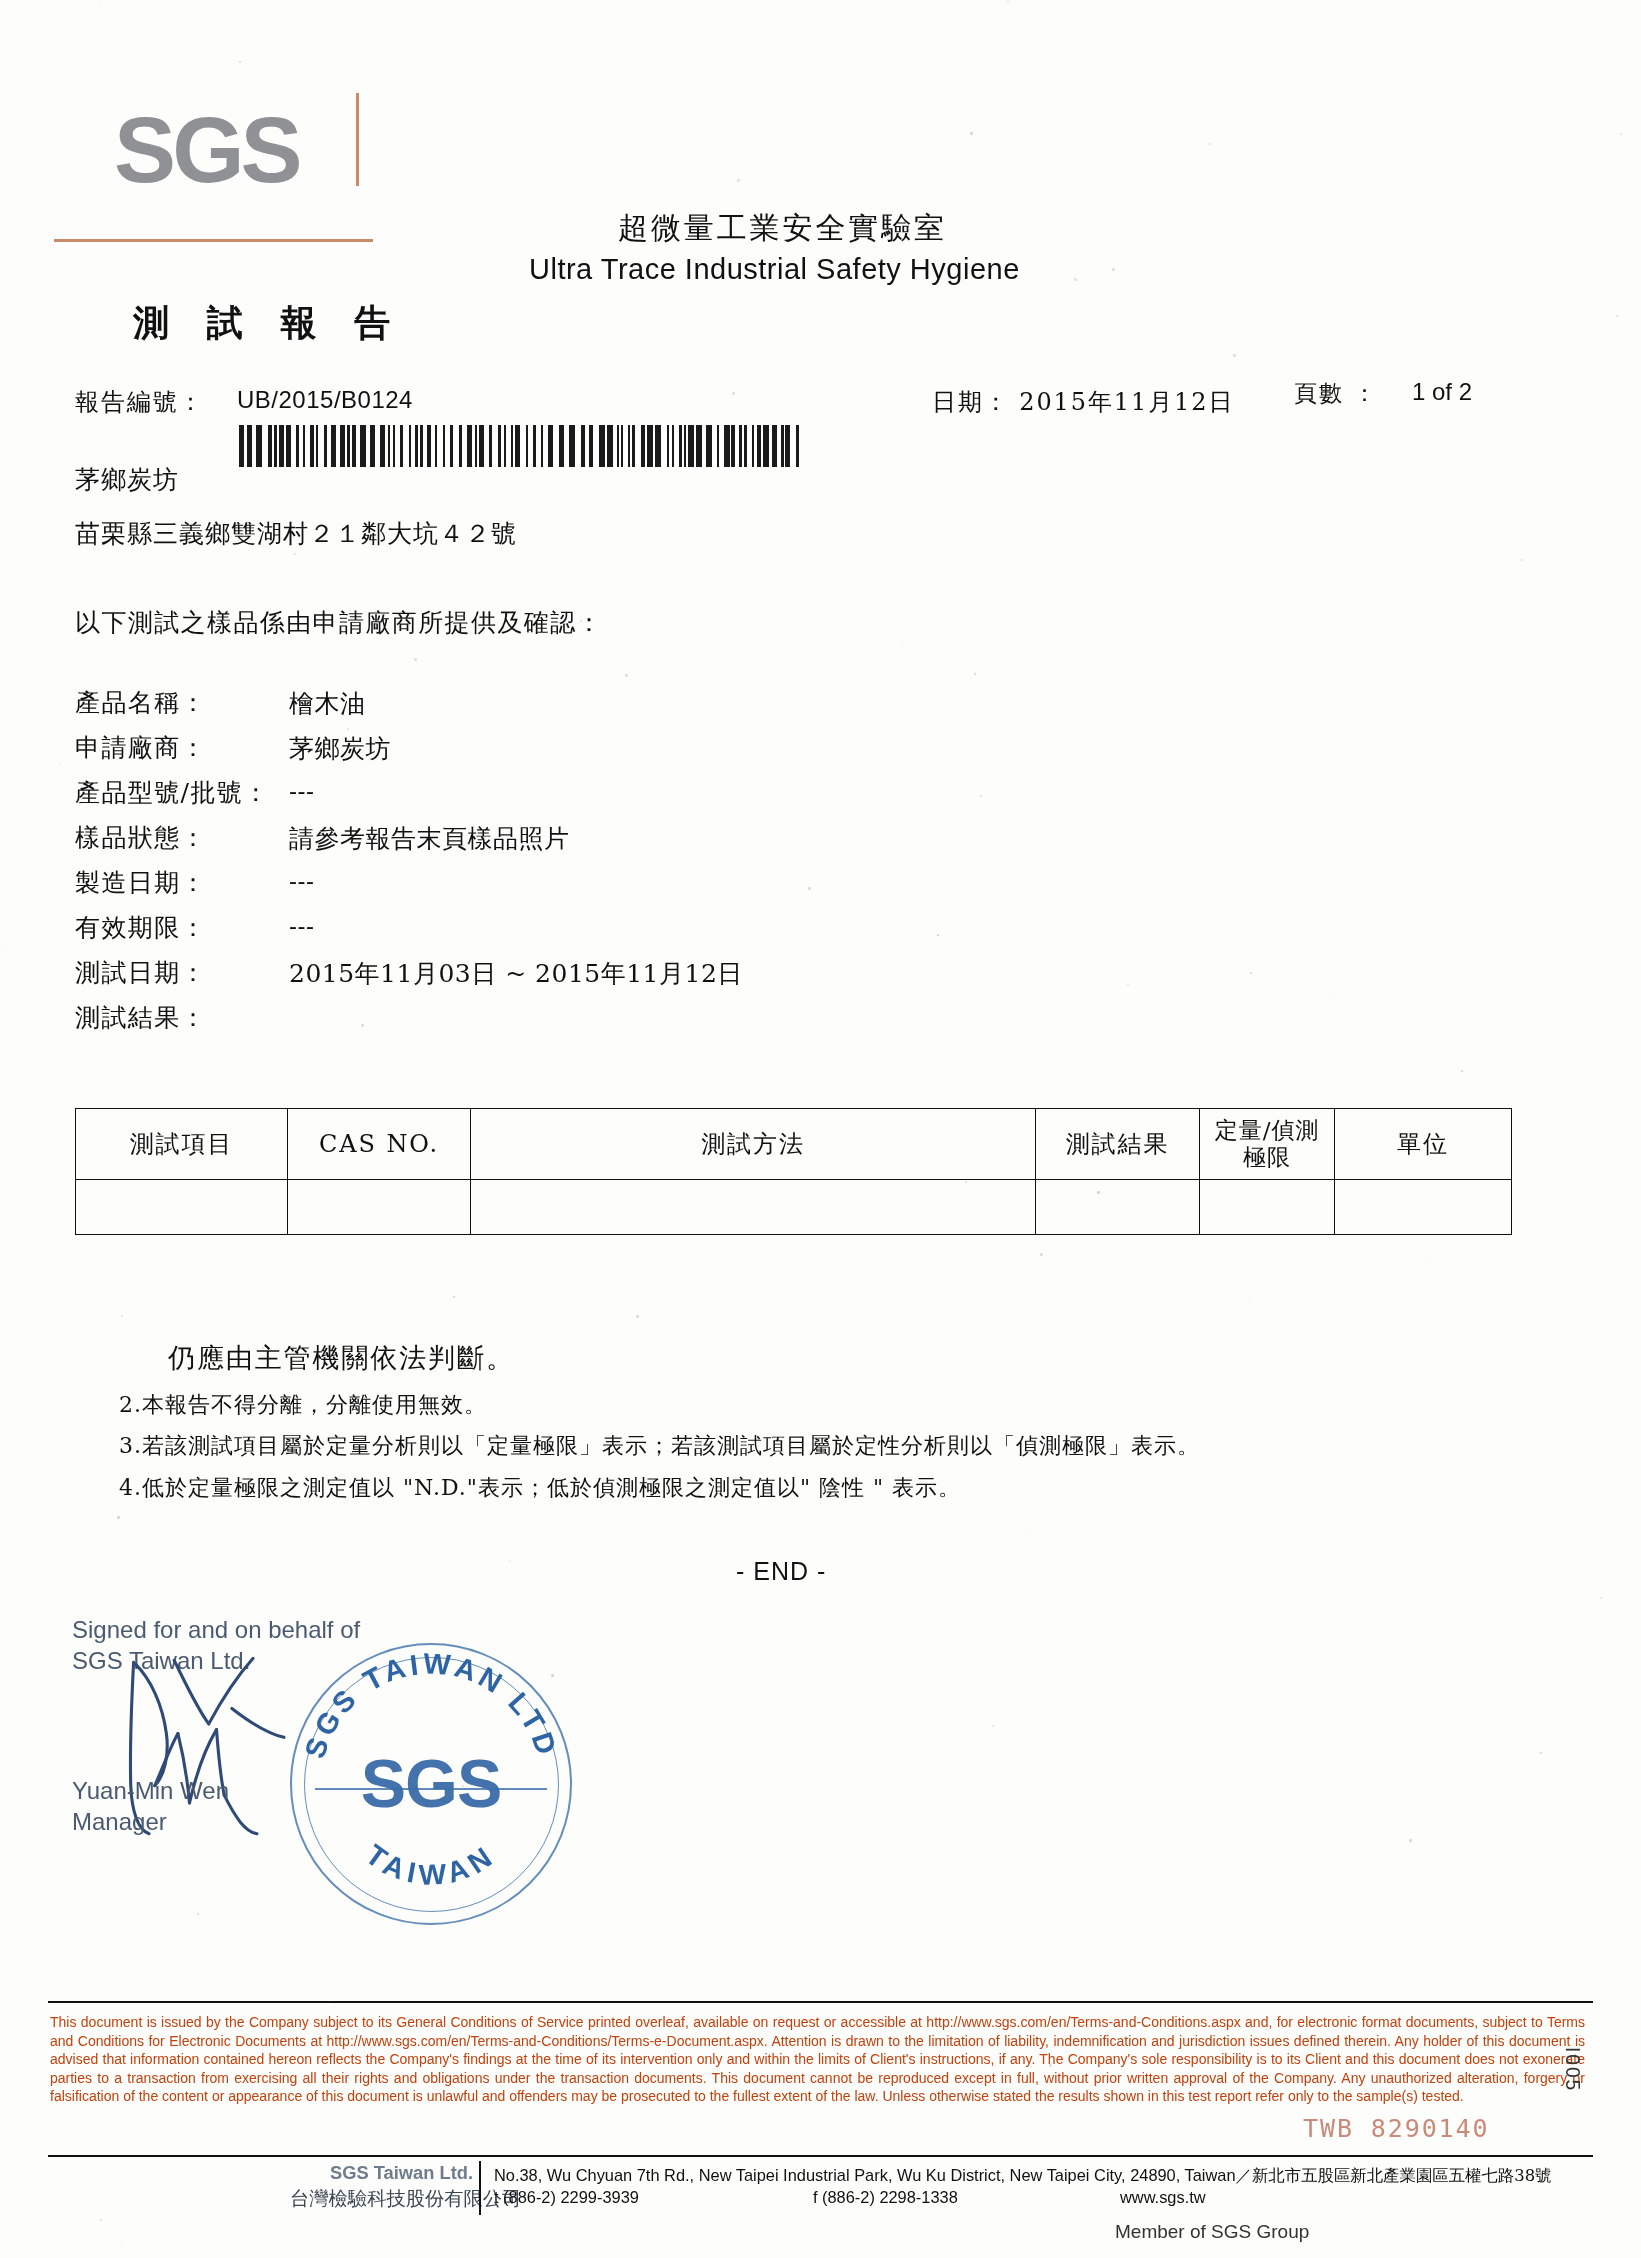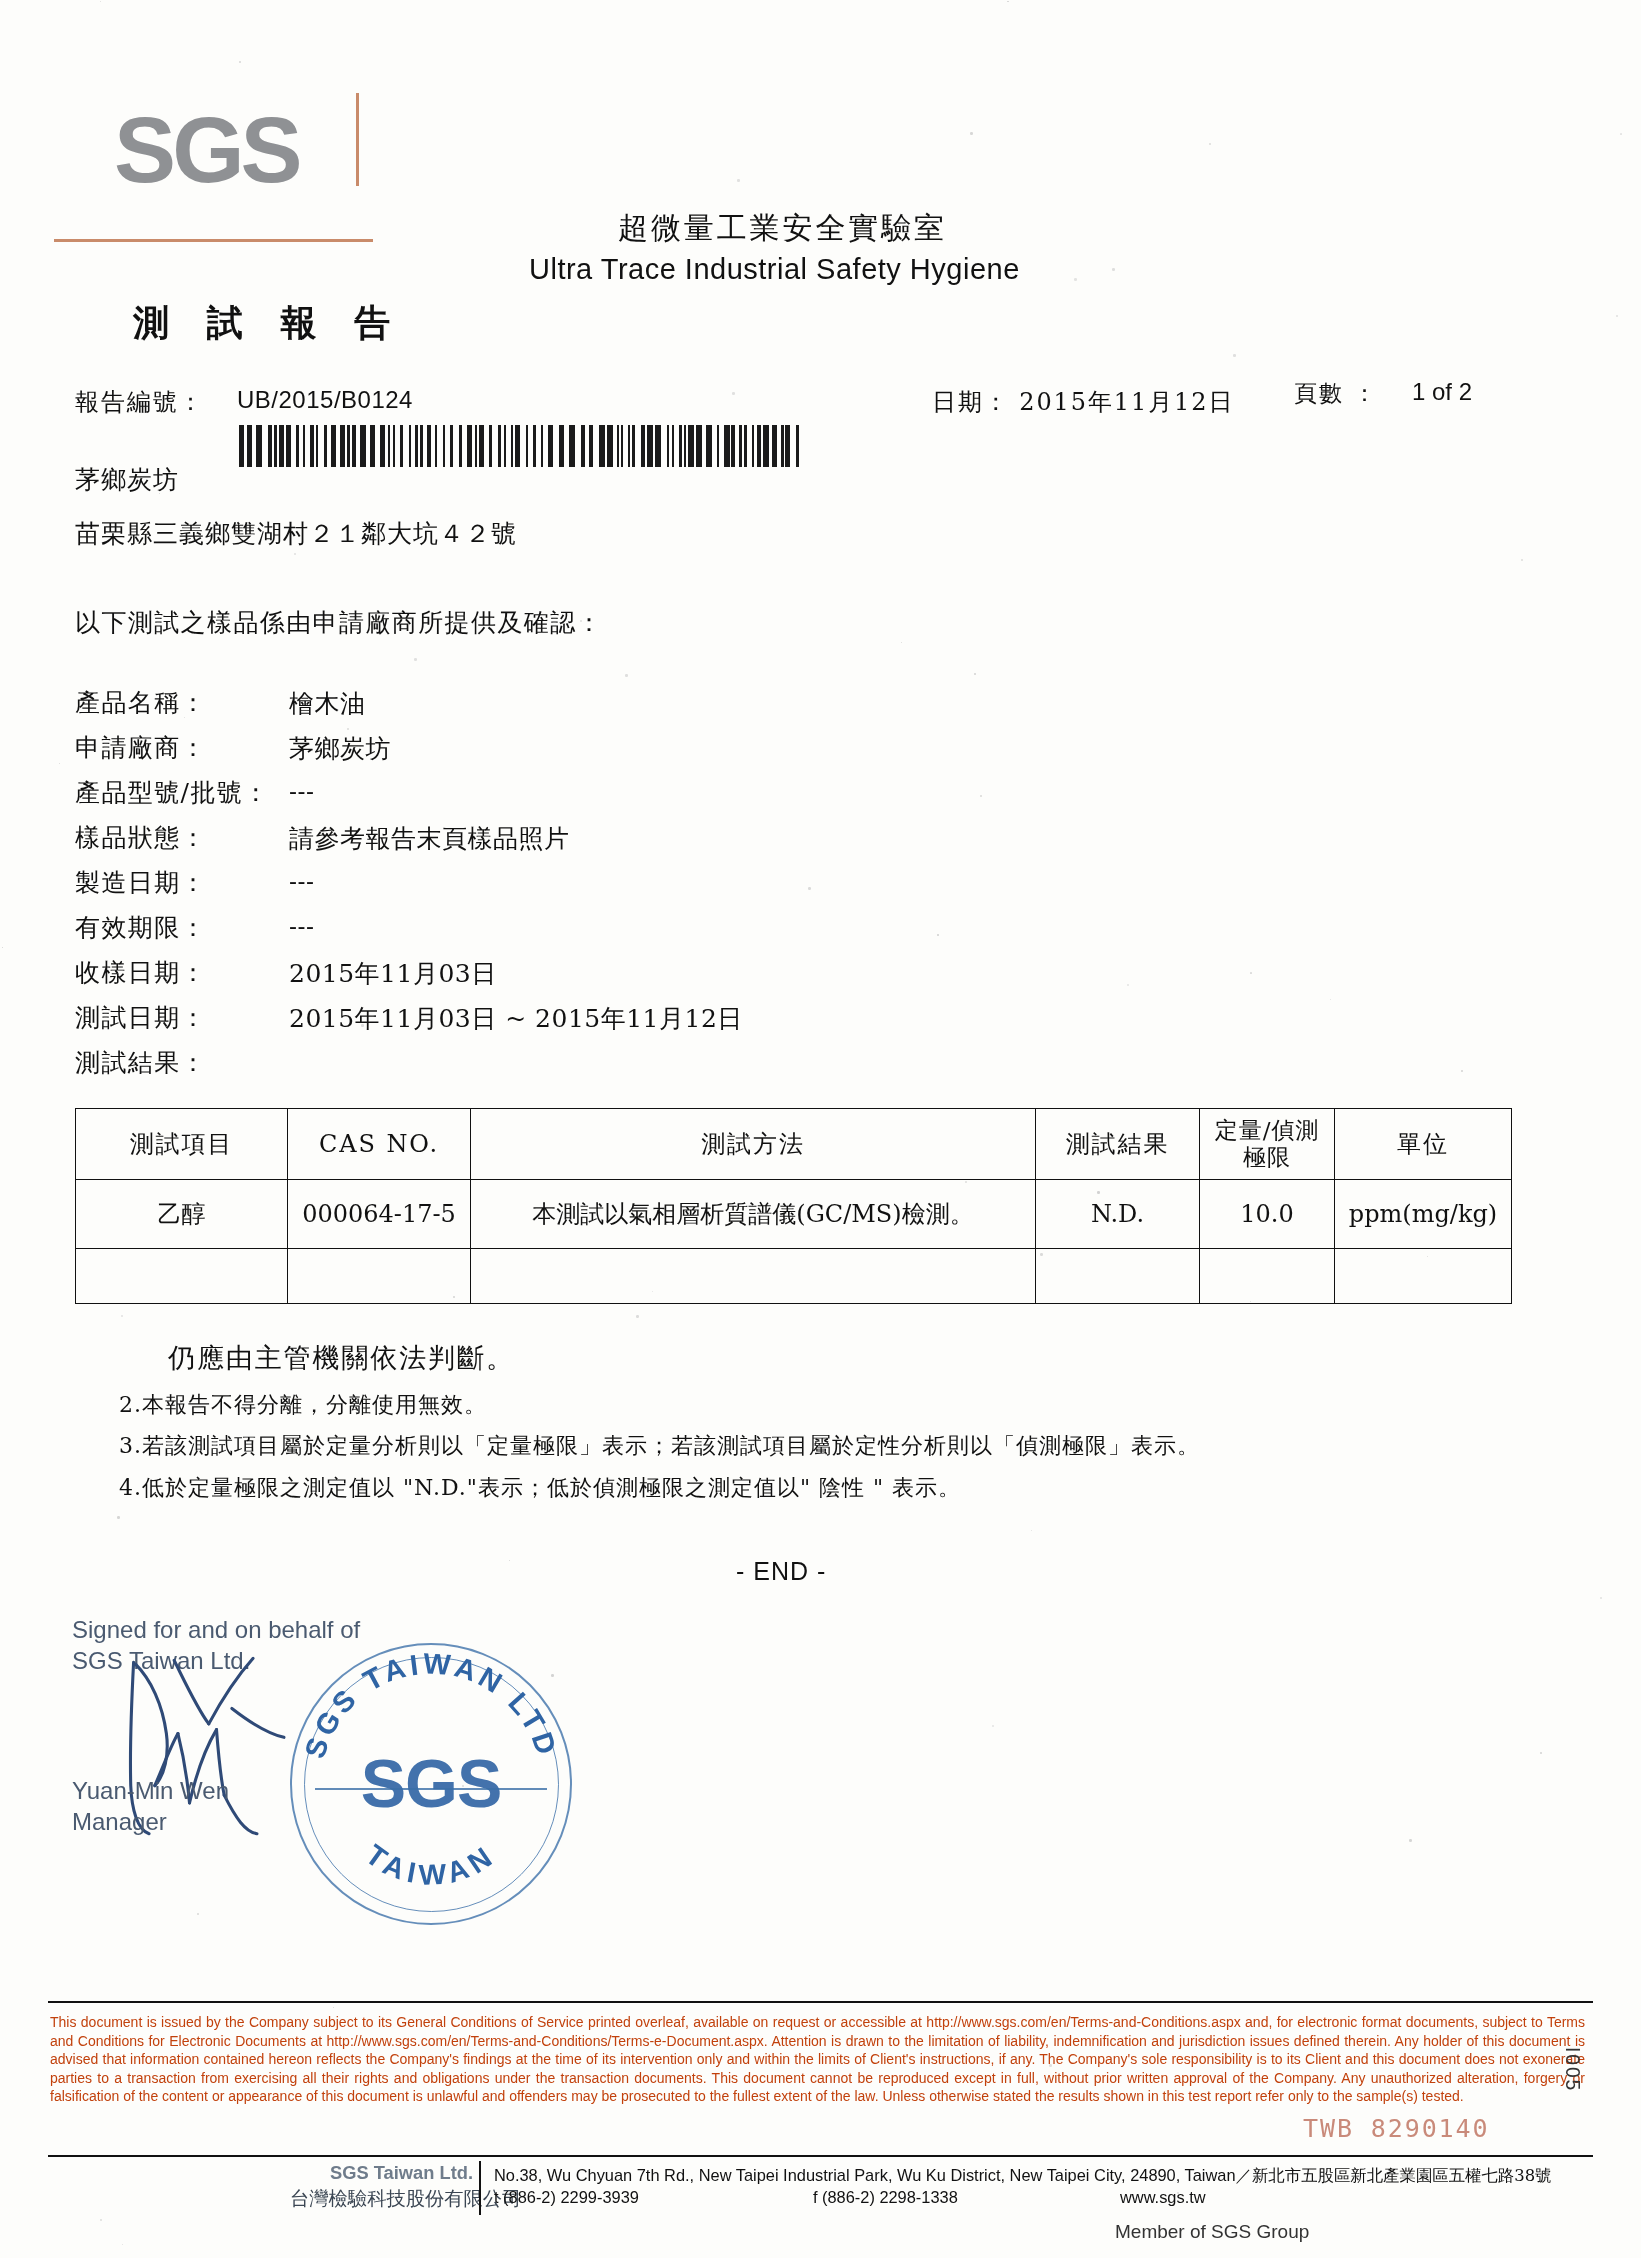--- a/index.html
+++ b/index.html
@@ -550,24 +550,20 @@
     </div>
     <div class="info-row">
       <span class="k">製造日期：</span>
       <span class="v ascii">---</span>
     </div>
     <div class="info-row">
       <span class="k">有效期限：</span>
       <span class="v ascii">---</span>
     </div>
     <div class="info-row">
-      <span class="k">收樣日期：</span>
-      <span class="v">2015年11月03日</span>
-    </div>
-    <div class="info-row">
       <span class="k">測試日期：</span>
       <span class="v">2015年11月03日 ~ 2015年11月12日</span>
     </div>
     <div class="info-row">
       <span class="k">測試結果：</span>
       <span class="v"></span>
     </div>
   </div>
 
   <table class="results">
@@ -586,28 +582,20 @@
         <th>測試方法</th>
         <th>測試結果</th>
         <th class="two-line">
           <span>定量/偵測</span><br>
           <span>極限</span>
         </th>
         <th>單位</th>
       </tr>
     </thead>
     <tbody>
-      <tr>
-        <td class="left-pad">乙醇</td>
-        <td class="ascii">000064-17-5</td>
-        <td class="left-pad">本測試以氣相層析質譜儀(GC/MS)檢測。</td>
-        <td class="ascii">N.D.</td>
-        <td class="ascii">10.0</td>
-        <td class="ascii">ppm(mg/kg)</td>
-      </tr>
       <tr class="blank">
         <td></td>
         <td></td>
         <td></td>
         <td></td>
         <td></td>
         <td></td>
       </tr>
     </tbody>
   </table>

